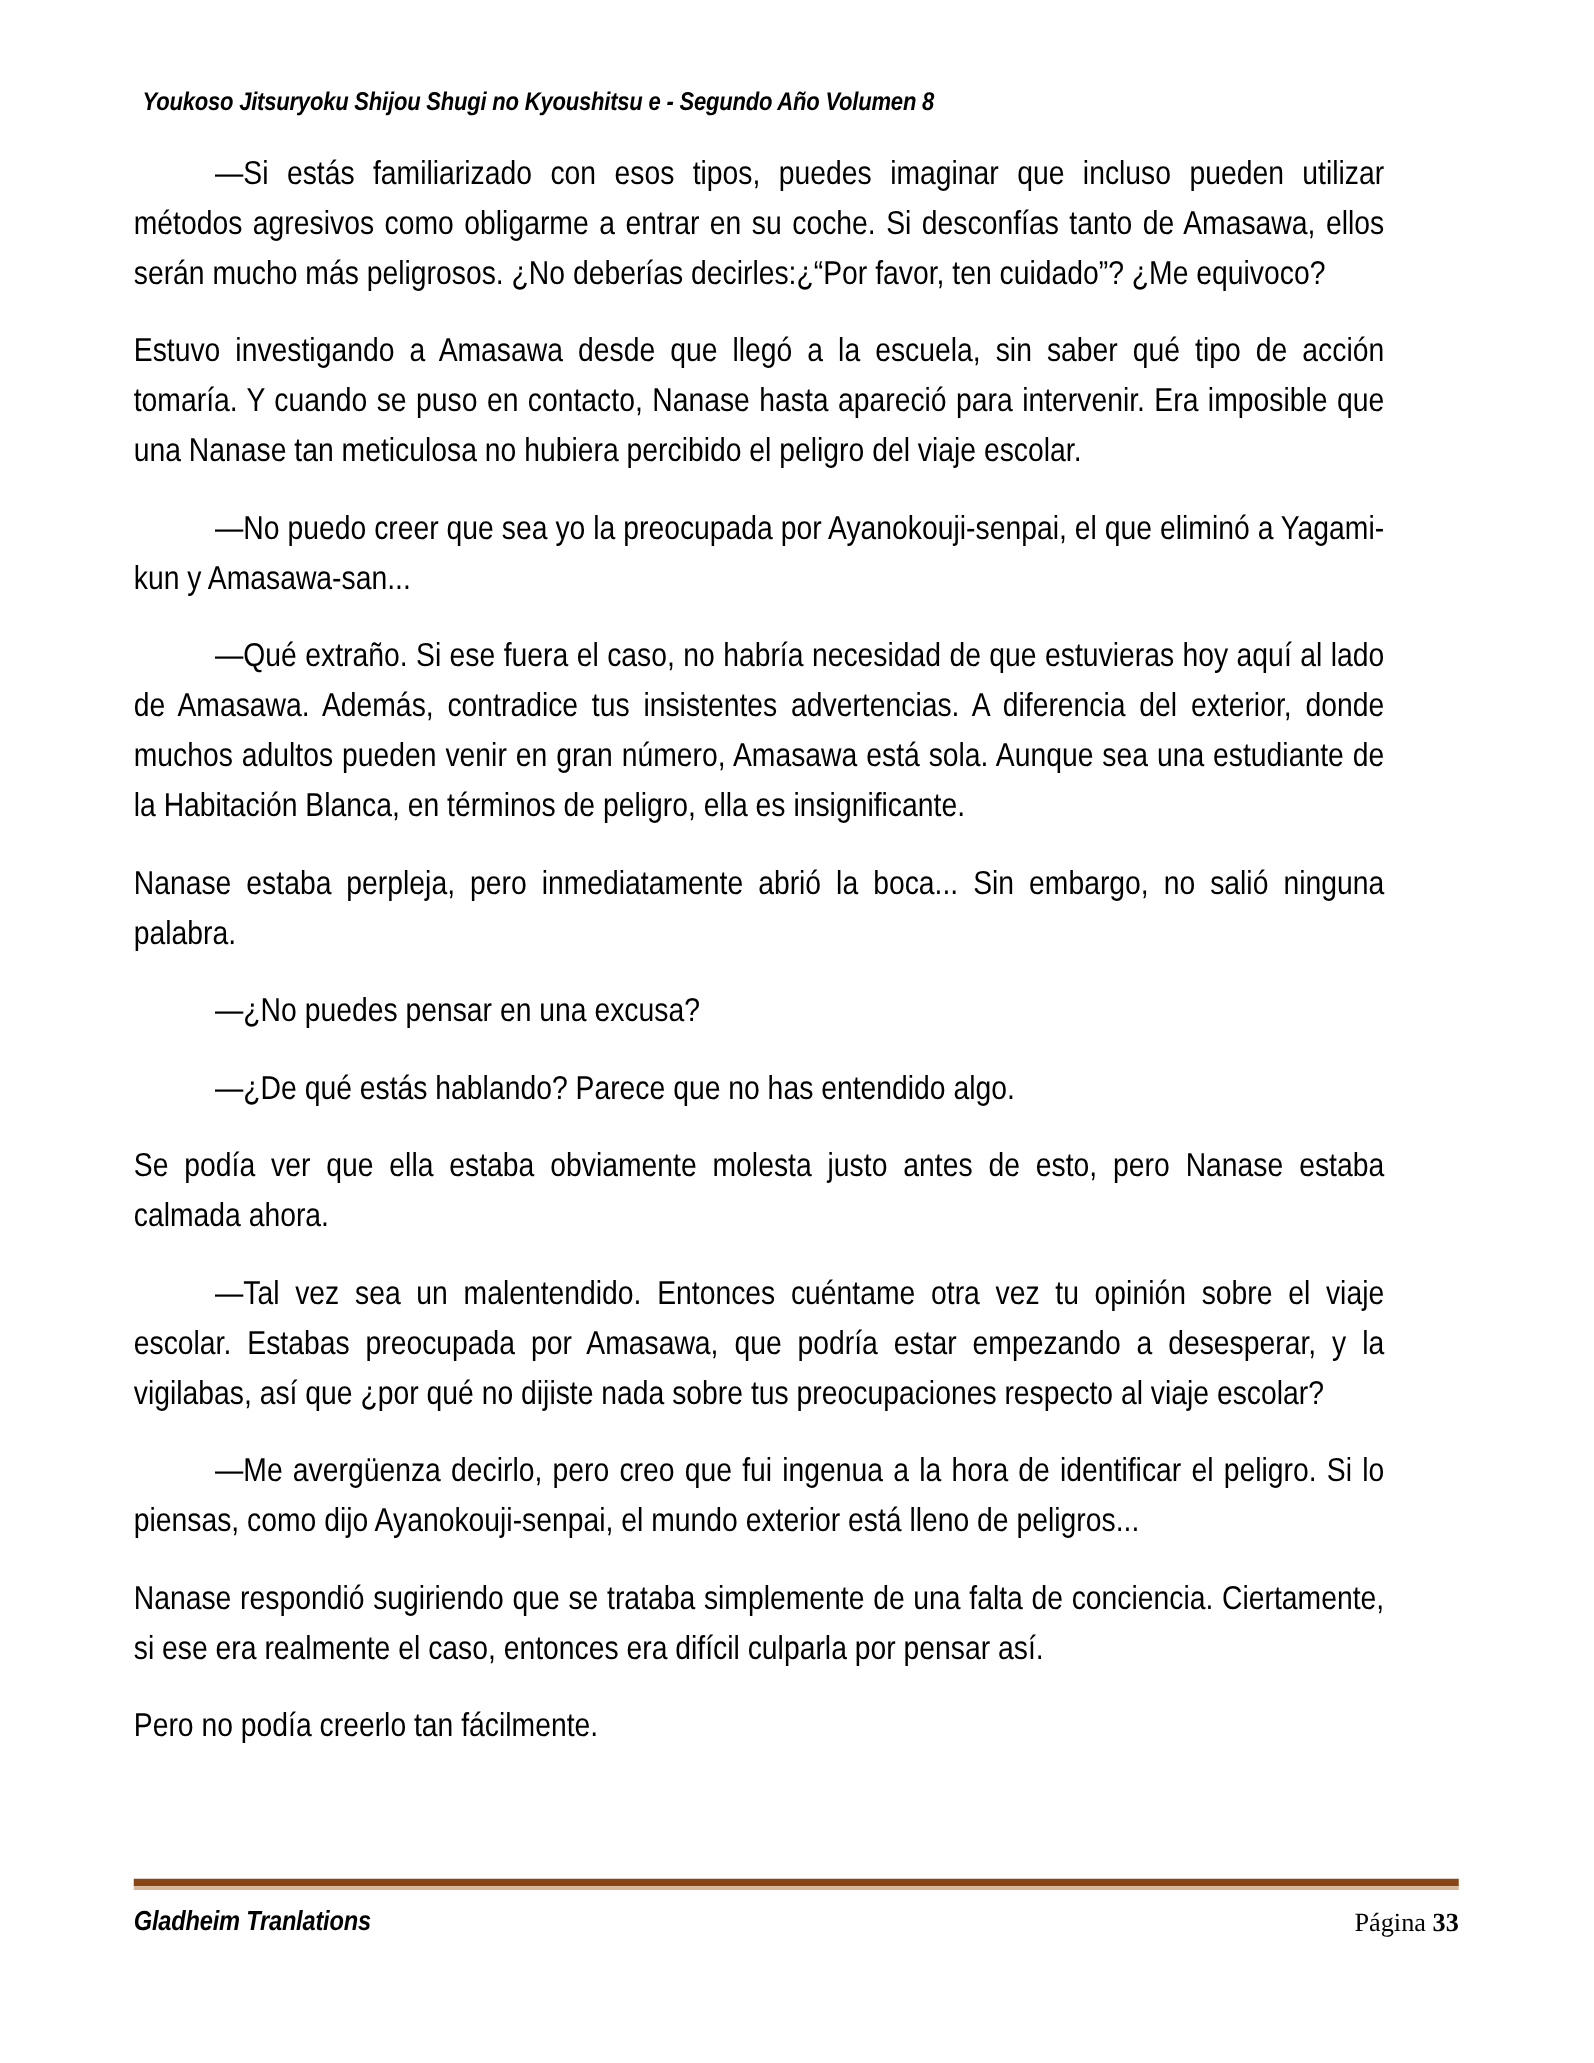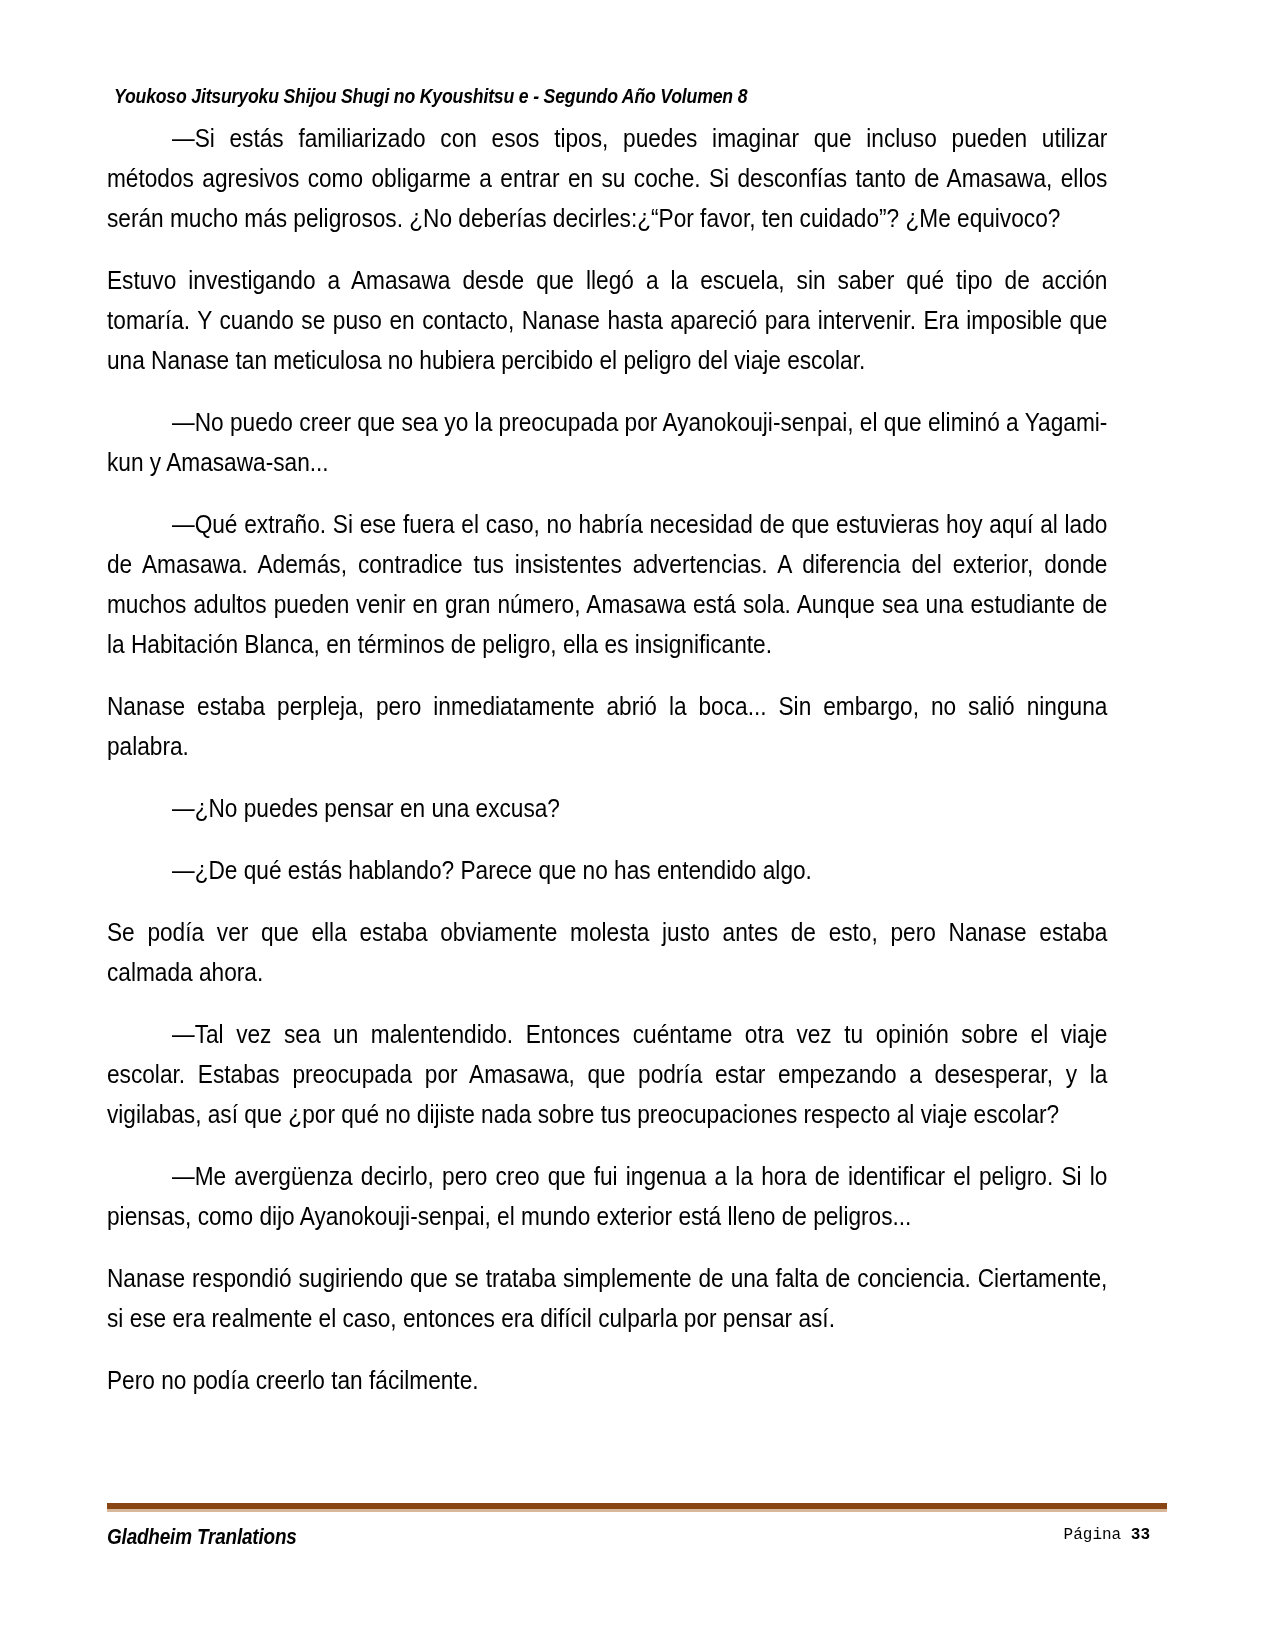--- a/index.html
+++ b/index.html
@@ -18,21 +18,21 @@
     height: 1650px;
     background: #ffffff;
     overflow: hidden;
     box-sizing: border-box;
   }
 
   
   .page-header {
     position: absolute;
     left: 114px;
-    top: 84px;
+    top: 70px;
     width: 1055px;
     height: 30px;
   }
   .page-header .header-title {
     display: block;
     font-family: "Liberation Sans", "DejaVu Sans", sans-serif;
     font-size: 20.5px;
     font-weight: bold;
     font-style: italic;
     letter-spacing: -0.2px;
@@ -107,24 +107,24 @@
     font-weight: bold;
     font-style: italic;
     letter-spacing: -0.2px;
     transform: scaleX(0.86);
     transform-origin: left top;
     white-space: nowrap;
     color: #000000;
   }
   .footer-right {
     position: absolute;
-    right: 17px;
+    right: 0;
     top: 2px;
-    font-family: Liberation Mono, monospace;
-    font-size: 16px;
+    font-family: Liberation Serif, serif;
+    font-size: 21px;
     color: #000000;
     white-space: nowrap;
   }
   .footer-right .page-number {
     font-weight: bold;
   }
 </style>
 </head>
 <body>
 

